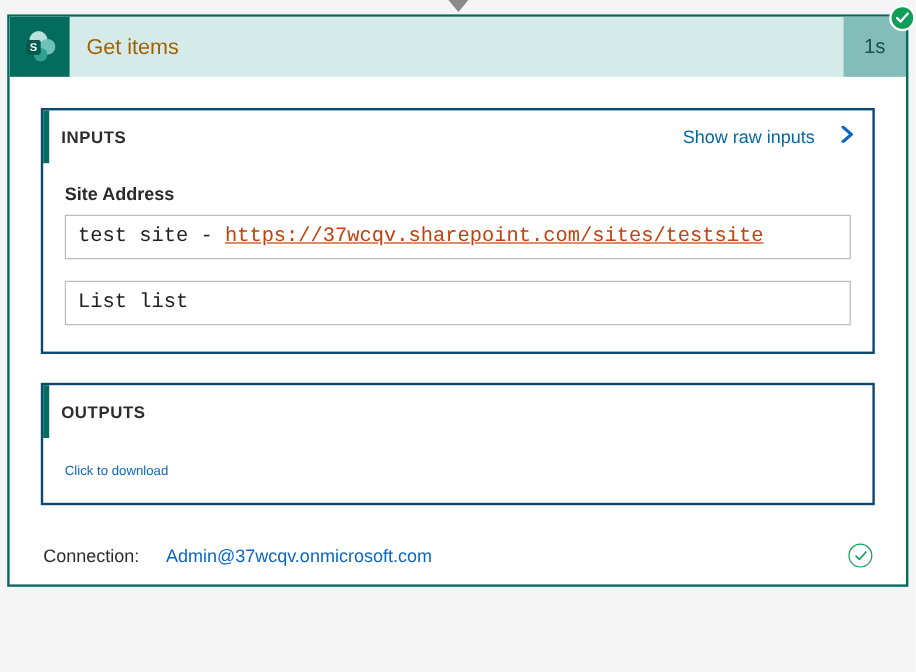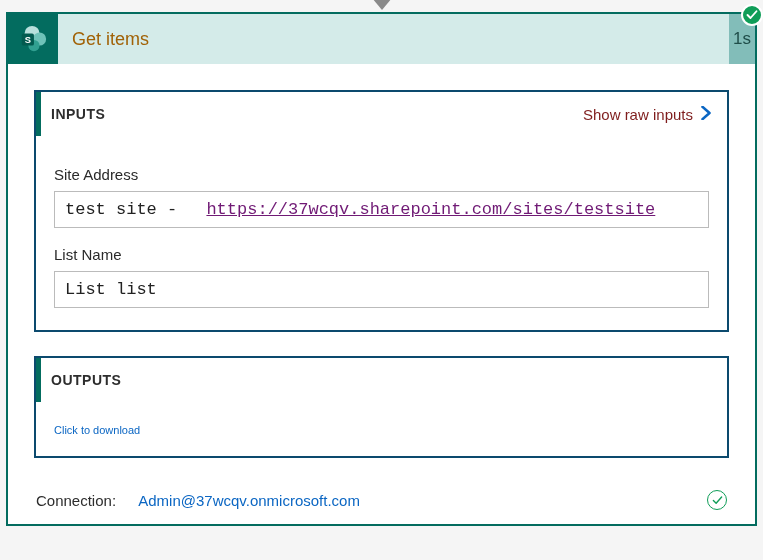--- a/index.html
+++ b/index.html
@@ -68,21 +68,21 @@
     }
     .header-title {
       flex: 1;
       display: flex;
       align-items: center;
       padding-left: 14px;
       font-size: 18px;
       color: #a16207;
     }
     .header-time {
-      width: 26px;
+      width: 52px;
       background: #82bdb9;
       display: flex;
       align-items: center;
       justify-content: center;
       font-size: 17px;
       color: #1f4d49;
     }
     .content {
       padding: 26px 26px 14px 26px;
     }
@@ -100,56 +100,54 @@
     }
     .panel-header-title {
       font-size: 14px;
       font-weight: 600;
       letter-spacing: 0.5px;
       color: #2d2d2d;
     }
     .raw-inputs-link {
       display: flex;
       align-items: center;
-      gap: 6px;
+      gap: 20px;
       font-size: 15px;
-      color: #7f1d1d;
+      color: #0369a1;
       cursor: pointer;
     }
     .chevron-icon svg {
       width: 14px;
       height: 14px;
     }
     .panel-body {
       padding: 18px 18px 22px 18px;
     }
     .field {
       margin-bottom: 18px;
     }
     .field:last-child { margin-bottom: 0; }
     .field-label {
       font-size: 15px;
-      font-weight: 400;
+      font-weight: 700;
       color: #2a2a2a;
       margin-bottom: 8px;
       display: block;
-      margin-top: 12px;
     }
     .field-value {
       border: 1px solid #bbb;
       padding: 8px 10px;
       font-family: "Consolas", "Courier New", monospace;
       font-size: 17px;
       color: #222;
       background: #fff;
     }
     .field-value a {
-      color: #701a75;
+      color: #c2410c;
       text-decoration: underline;
-      margin-left: 19px;
     }
     .outputs-body {
       padding: 18px;
     }
     .download-link {
       color: #0b66c3;
       font-size: 11px;
       cursor: pointer;
     }
     .footer {
@@ -218,21 +216,20 @@
         </span>
       </div>
       <div class="panel-body">
         <div class="field">
           <span class="field-label">Site Address</span>
           <div class="field-value">
             <span>test site - </span><a href="#">https://37wcqv.sharepoint.com/sites/testsite</a>
           </div>
         </div>
         <div class="field">
-          <span class="field-label">List Name</span>
           <div class="field-value">List list</div>
         </div>
       </div>
     </div>
 
     <div class="panel">
       <div class="panel-header">
         <span class="panel-header-title">OUTPUTS</span>
       </div>
       <div class="outputs-body">

